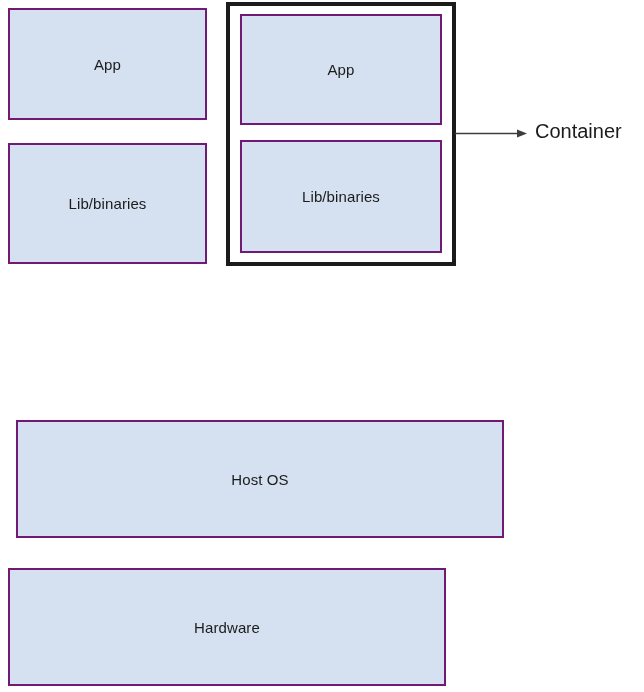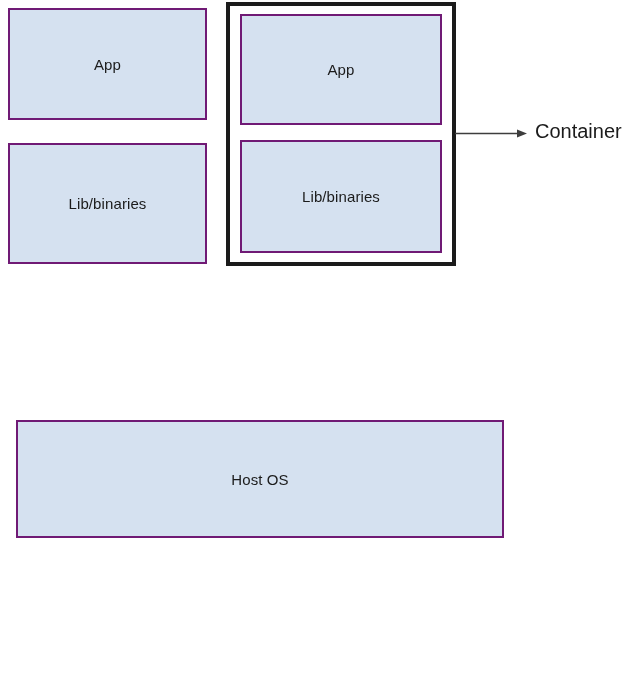--- a/index.html
+++ b/index.html
@@ -122,14 +122,17 @@
       <polygon points="62,17.5 72,21.5 62,25.5" fill="#3d3d3d"></polygon>
     </svg>
     <span id="callout-label">Container</span>
   </div>
 
 
   <div class="box" id="host-os">
     <span class="box-label">Host OS</span>
   </div>
 
+  <div class="box" id="hardware">
+    <span class="box-label">Hardware</span>
+  </div>
 
 </div>
 
 </body></html>

